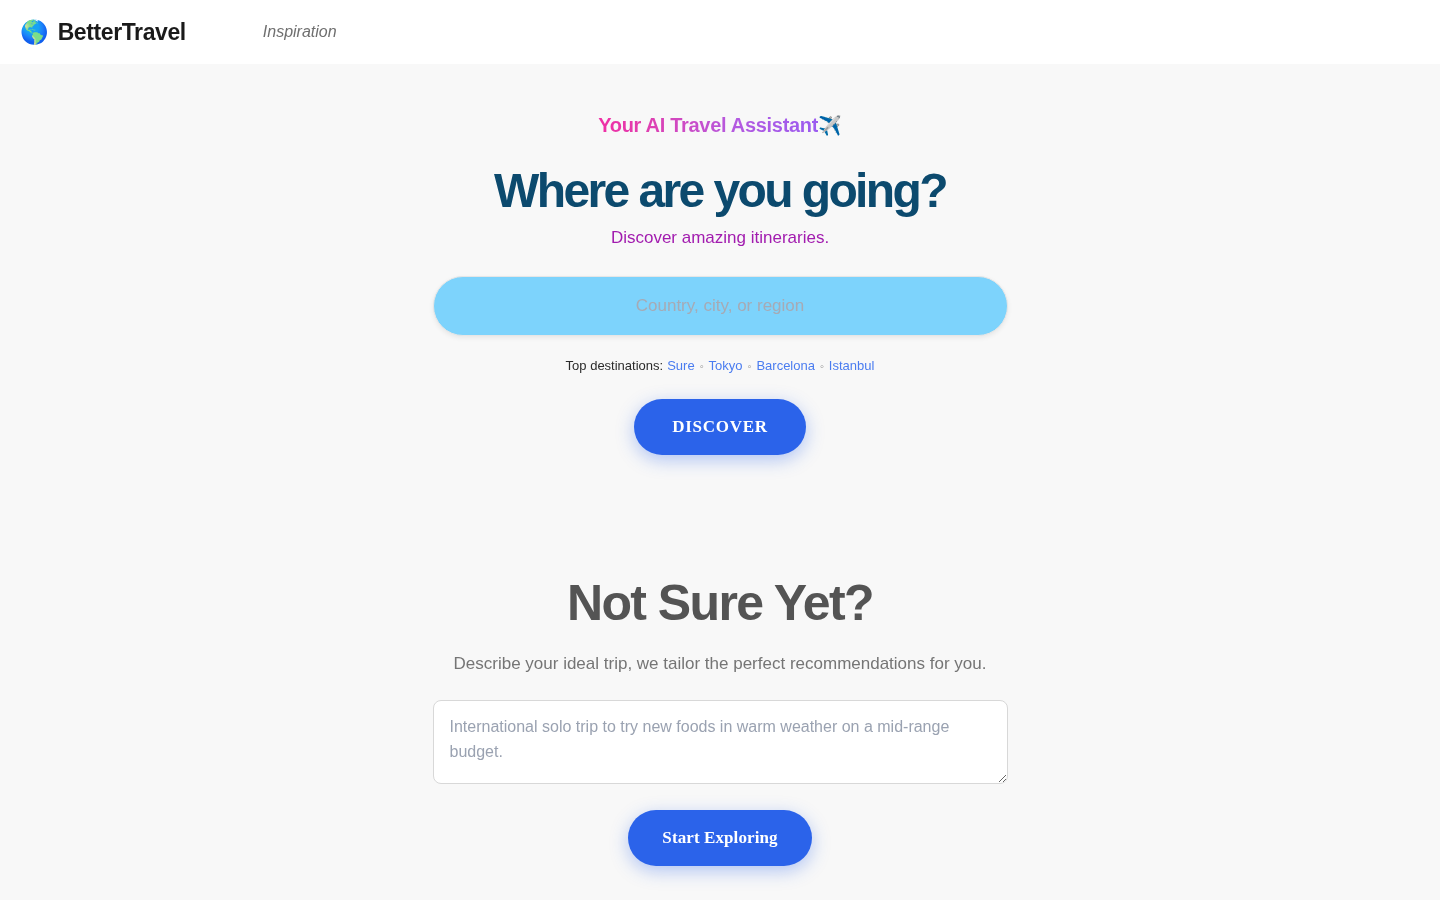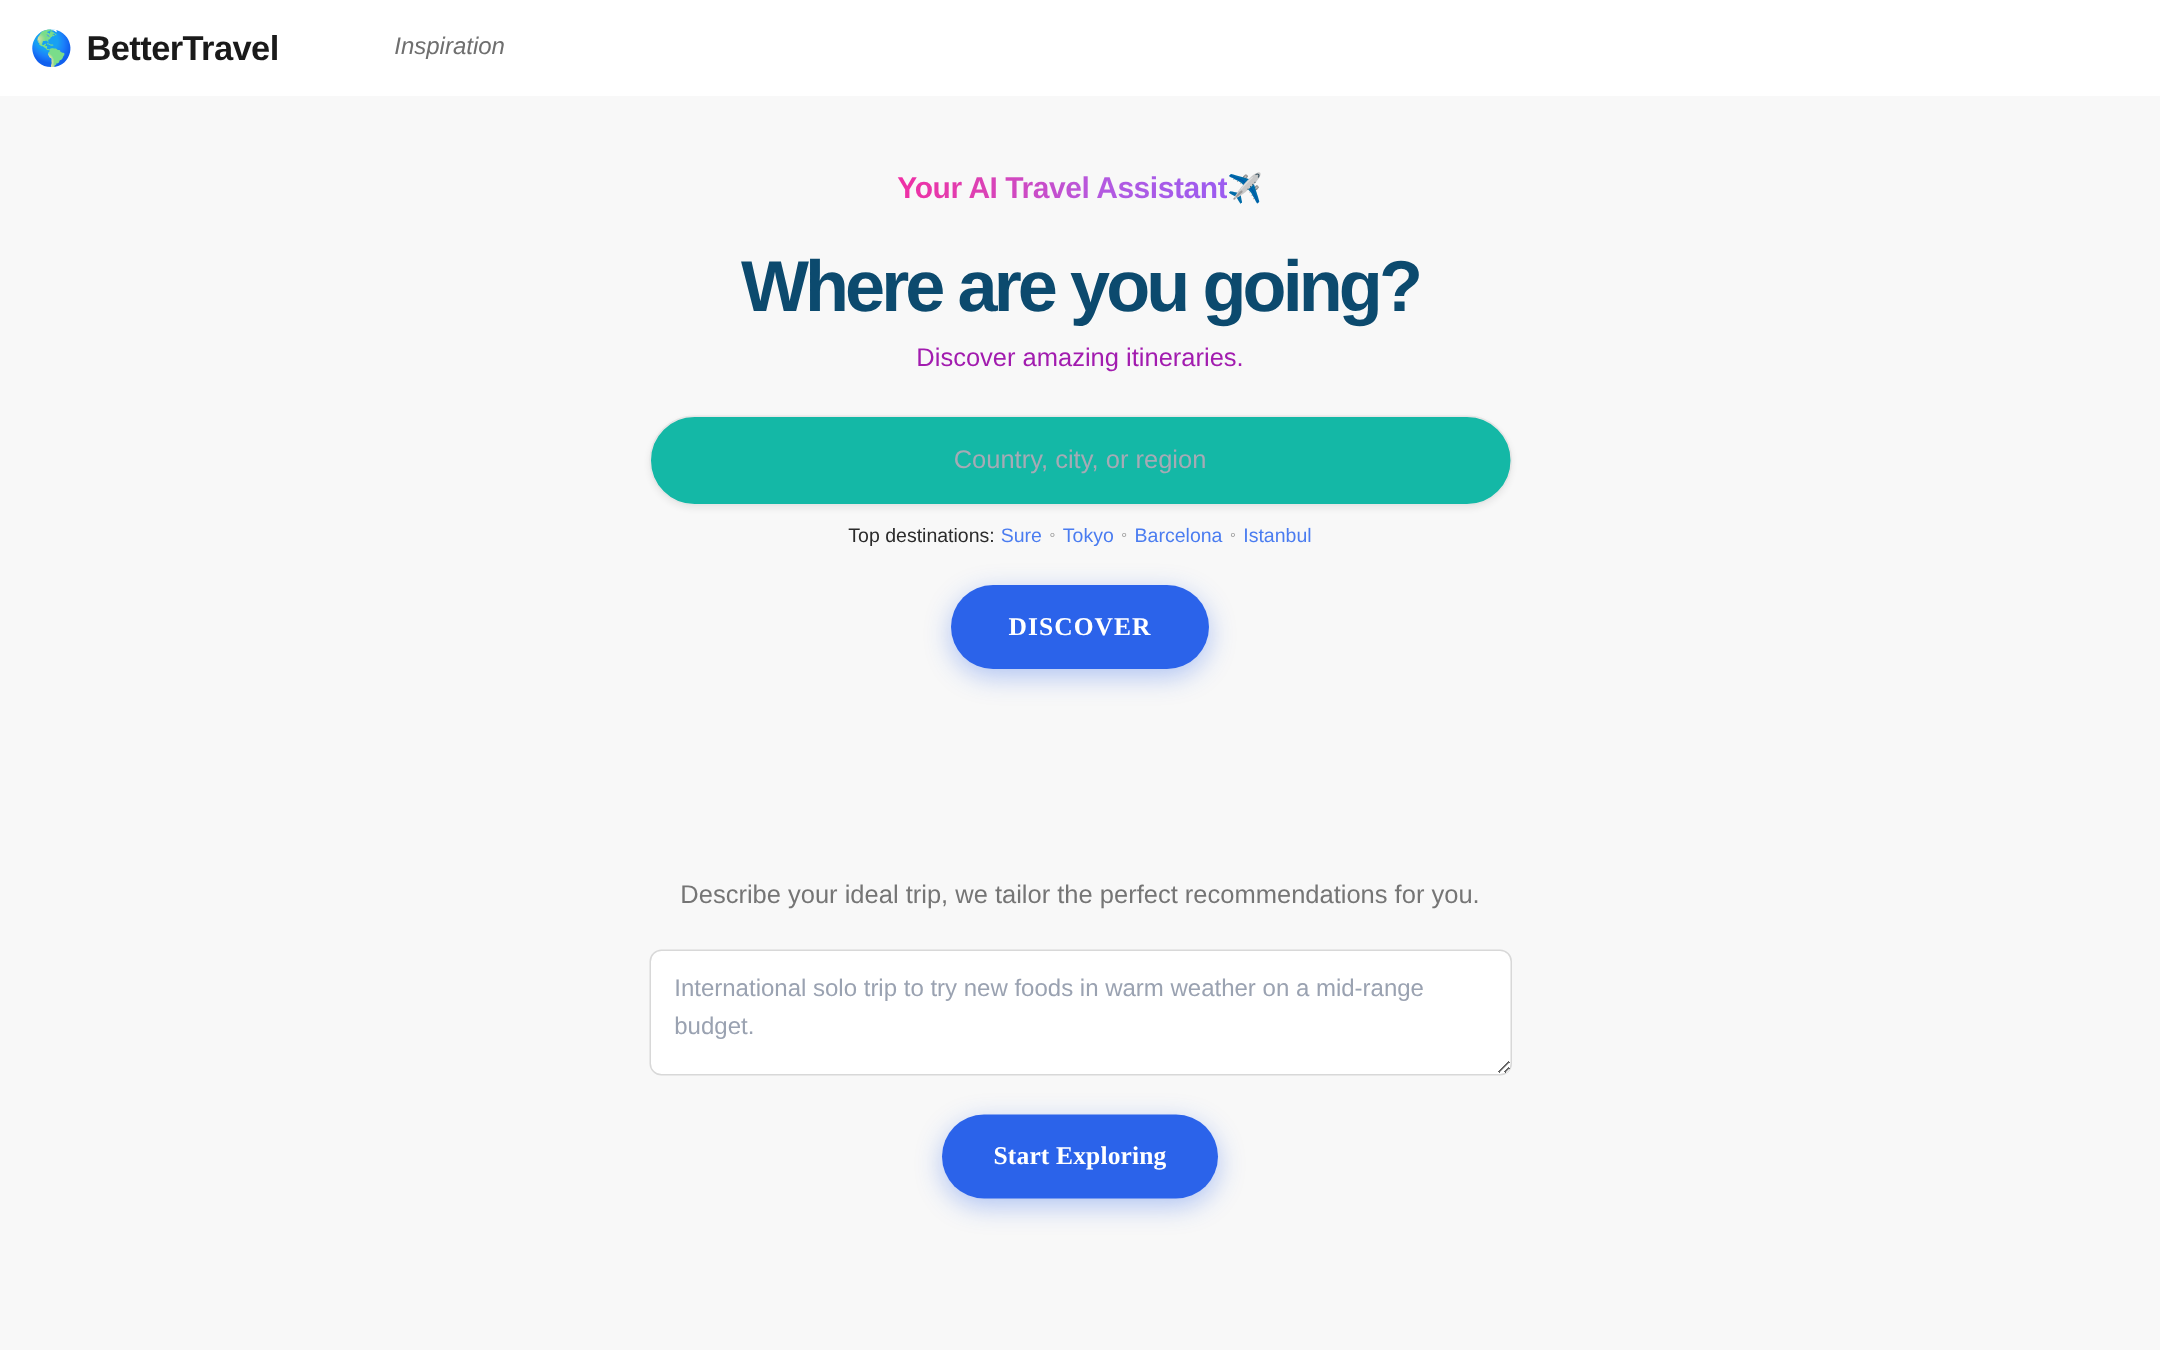--- a/index.html
+++ b/index.html
@@ -119,21 +119,21 @@
     display: flex;
     align-items: center;
     gap: 10px;
   }
 
   .search-input {
     width: 575px;
     height: 60px;
     border-radius: 30px;
     border: 1px solid #e6e6e6;
-    background: #14b8a6;
+    background: #7dd3fc;
     font-family: "Liberation Sans", sans-serif;
     font-size: 17px;
     color: #333;
     text-align: center;
     outline: none;
     box-shadow: 0 2px 5px rgba(0,0,0,0.07);
   }
   .search-input::placeholder { color: #a6aab5; }
 
   .duration-select {
@@ -158,21 +158,21 @@
 
   .chev {
     width: 14px;
     height: 14px;
     display: block;
     flex: none;
   }
 
   
   .top-dest {
-    margin-top: 12px;
+    margin-top: 22px;
     font-size: 13px;
     color: #2a2a2a;
     display: flex;
     align-items: center;
     gap: 4px;
   }
 
   .top-dest-label { color: #2b2b2b; }
 
   .dest-link {
@@ -286,18 +286,19 @@
       <span class="dest-sep">◦</span>
       <a class="dest-link">Barcelona</a>
       <span class="dest-sep">◦</span>
       <a class="dest-link">Istanbul</a>
     </div>
 
     <button class="btn-primary">DISCOVER</button>
   </div>
 
   <div class="not-sure">
+    <h2 class="sec-heading">Not Sure Yet?</h2>
     <p class="sec-sub">Describe your ideal trip, we tailor the perfect recommendations for you.</p>
     <textarea class="trip-textarea" placeholder="International solo trip to try new foods in warm weather on a mid-range budget." style=""></textarea>
     <button class="btn-primary sentence explore">Start Exploring</button>
   </div>
 
 </div>
 
 </body></html>

